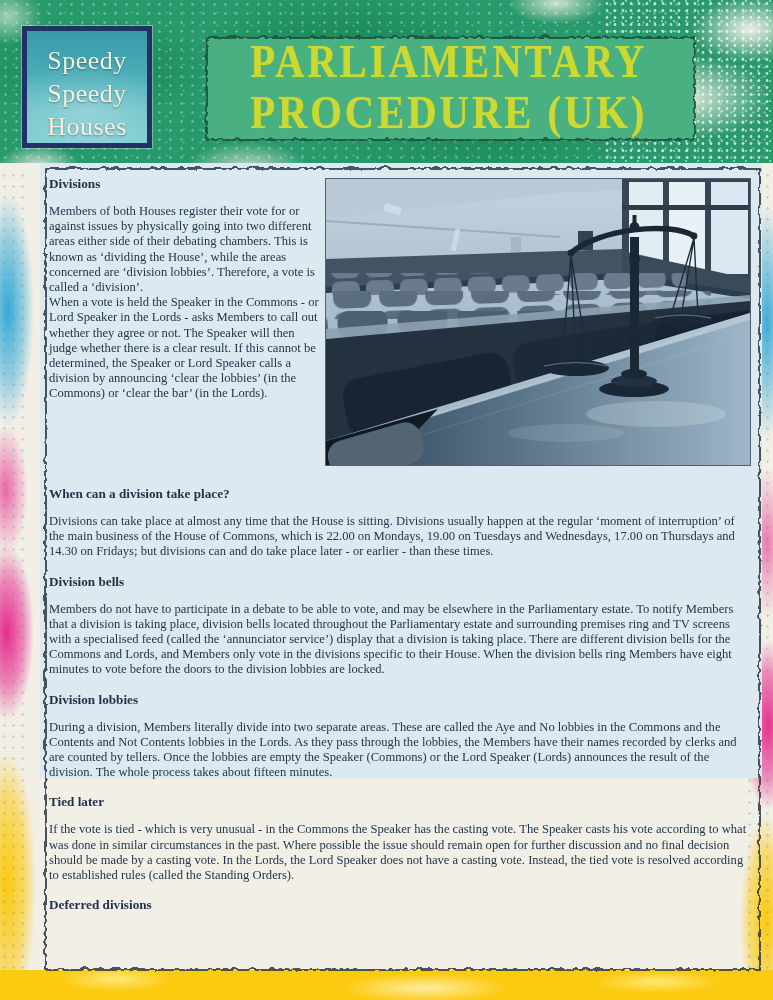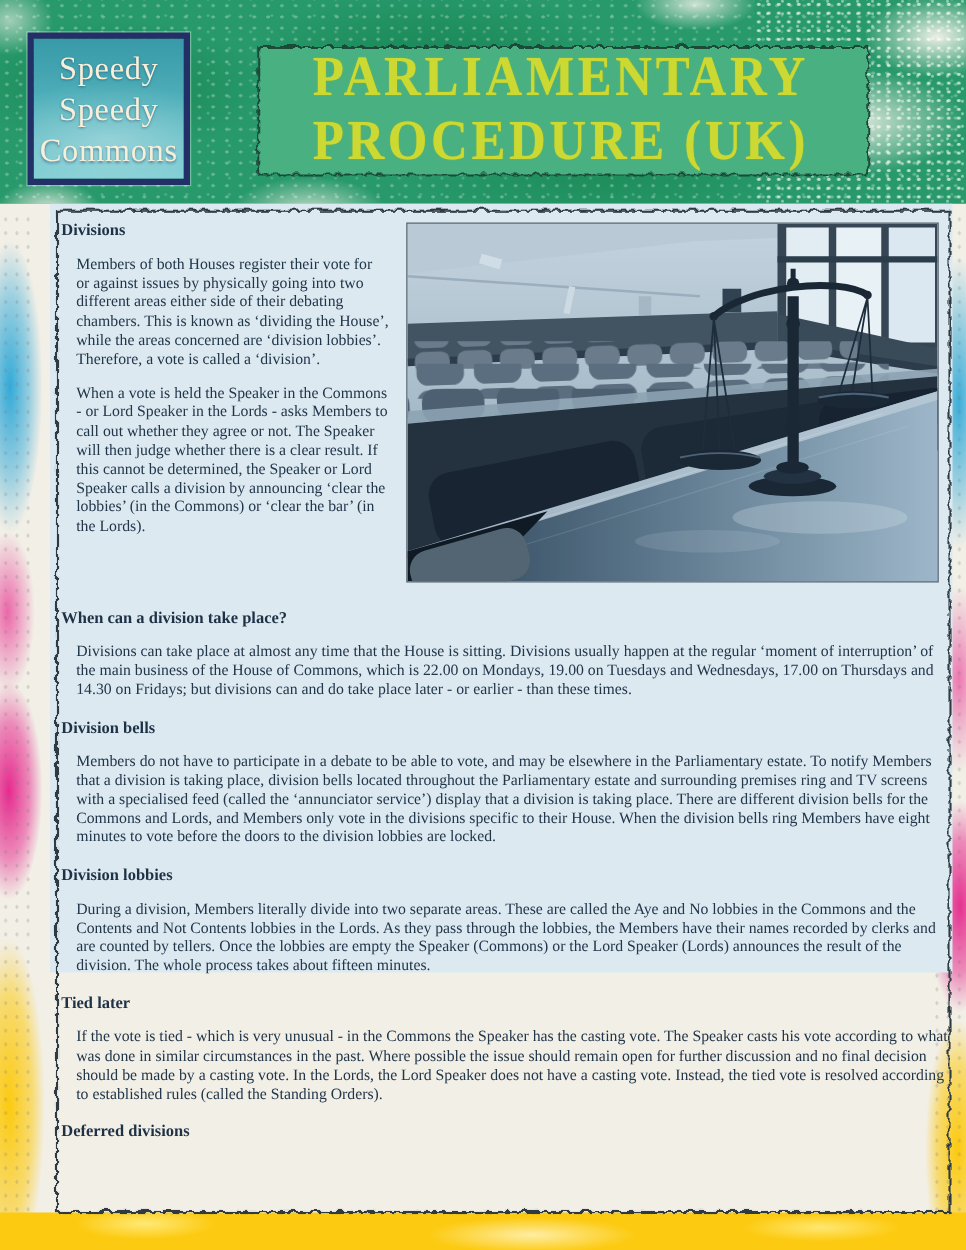--- a/index.html
+++ b/index.html
@@ -37,21 +37,21 @@
     background-size:8px 7px, 12px 10px;
   }
   
   .logo-box{
     position:absolute; left:22px; top:26px; width:130px; height:122px;
     box-sizing:border-box; border:5px solid #223067;
     box-shadow:0 0 0 1px rgba(255,255,255,.35);
     background:
       radial-gradient(140% 65% at 50% 72%, rgba(255,255,255,.30), rgba(255,255,255,0) 62%),
       linear-gradient(180deg,#3899a8 0%, #4fb0ba 45%, #7fced3 100%);
-    display:flex; flex-direction:column; justify-content:center; align-items:center;
+    display:flex; flex-direction:column; justify-content:flex-end; align-items:center;
     text-align:center;
   }
   .logo-line{
     color:#f6efda; font-size:26px; line-height:33px; font-weight:400;
     letter-spacing:.5px; text-shadow:0 1px 2px rgba(15,35,80,.45);
   }
   
   .title-box{
     position:absolute; left:200px; top:31px; width:498px; height:112px;text-align:center;
   }
@@ -113,21 +113,21 @@
   .photo{
     position:absolute; right:2px; top:3px; width:424px; height:286px;
     outline:1px solid #51606c;
   }
   .h-sec{
     font-weight:700; font-size:13.2px; line-height:15px;
     margin:14px 0 13px 0; color:#1e3145;
   }
   .h-first{margin-top:6px;}
   .p-sec{
-    font-size:12.6px; line-height:15.2px; margin:12px; color:#22364a;
+    font-size:12.6px; line-height:15.2px; margin:0; color:#22364a;
     text-align:left;
   }
   .full .p-sec{width:703px;}
 </style>
 </head>
 <body>
 
 <div class="page">
 
   <div class="splotch sp sp-blue-l"></div>
@@ -143,21 +143,21 @@
   <div class="bottom-band"></div>
 
   <div class="header">
     <div class="header-speckle"></div>
     <div class="header-speckle right"></div>
   </div>
 
   <div class="logo-box">
     <div class="logo-line">Speedy</div>
     <div class="logo-line">Speedy</div>
-    <div class="logo-line">Commons</div>
+    <div class="logo-line">Houses</div>
   </div>
 
   <div class="title-box">
     <svg width="498" height="112" viewBox="0 0 498 112">
       <defs>
         <filter id="rough" x="-8%" y="-8%" width="116%" height="116%">
           <feTurbulence type="turbulence" baseFrequency="0.12 0.12" numOctaves="1" seed="7" result="n"></feTurbulence>
           <feDisplacementMap in="SourceGraphic" in2="n" scale="5"></feDisplacementMap>
         </filter>
       </defs>

